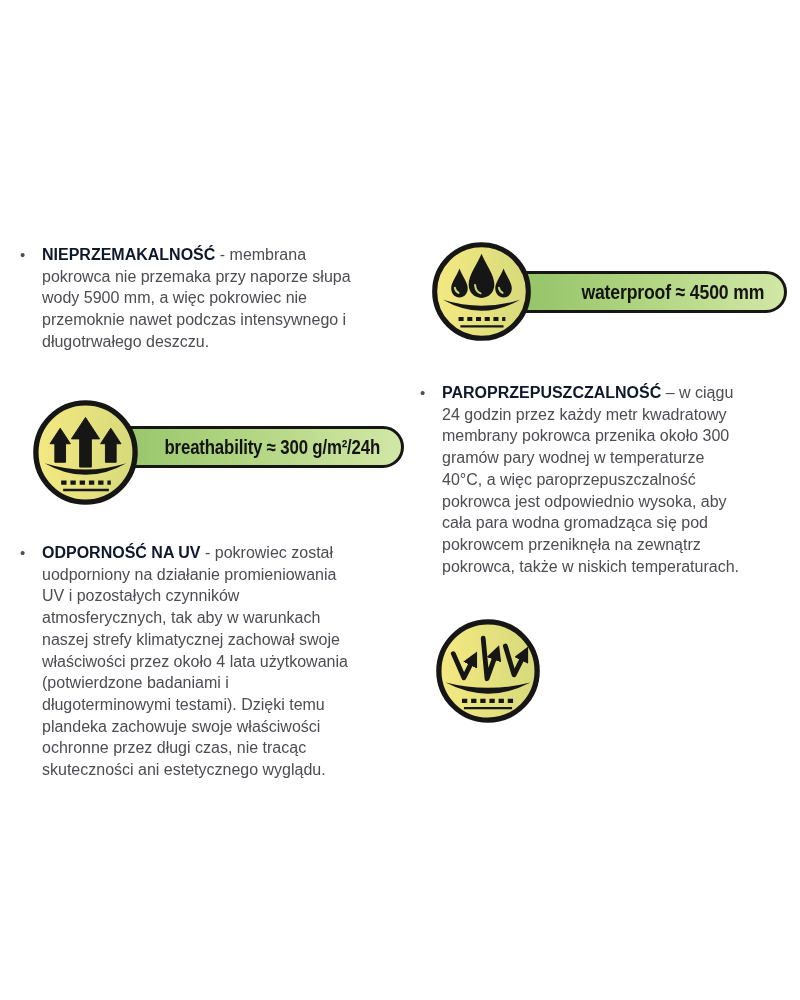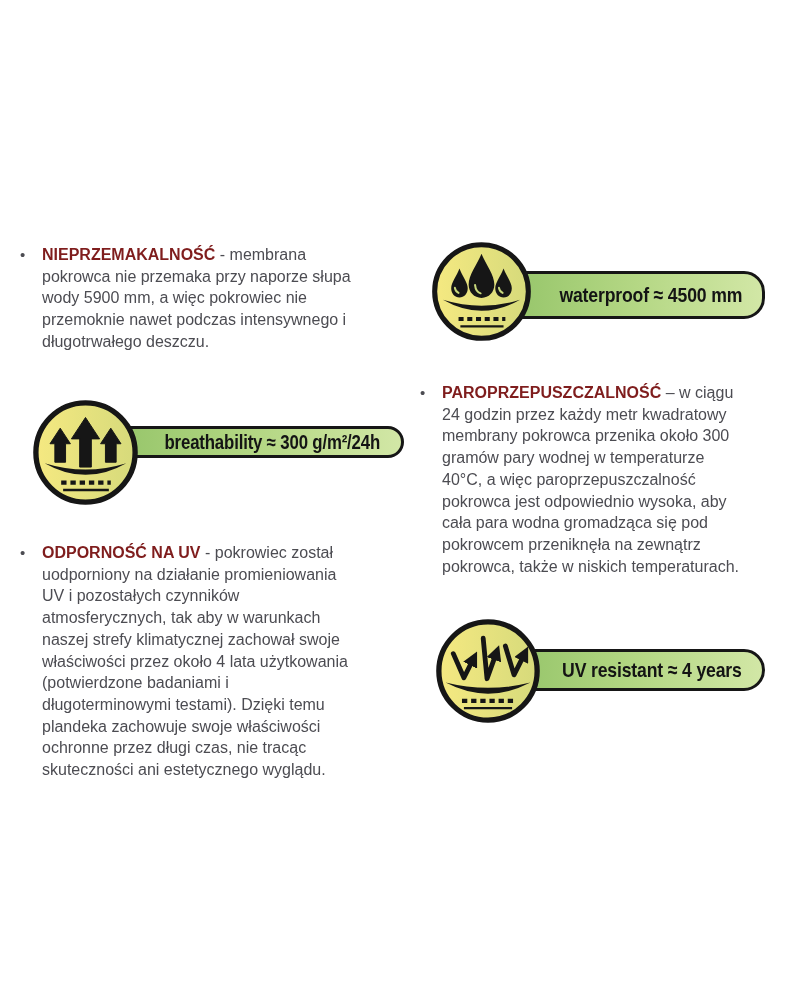--- a/index.html
+++ b/index.html
@@ -14,21 +14,21 @@
     position:absolute;
     color:#4c4c52;
     font-size:16px;
     line-height:21.7px;
   }
   .feature .dot{
     position:absolute;left:2px;top:0;
     font-size:15px;color:#4c4c52;
   }
   .feature p{margin:0;padding-left:24px;}
-  .feature .ttl{font-weight:700;color:#7f1d1d;}
+  .feature .ttl{font-weight:700;color:#0f172a;}
   .badge-circle{position:absolute;z-index:2;}
   .pill{
     position:absolute;z-index:1;
     background:linear-gradient(90deg,#8fc164 0%,#b4d784 55%,#d2e7a6 100%);
     border:3px solid #161616;
     border-radius:12px 21px 21px 12px;
     box-sizing:border-box;
     display:flex;align-items:center;justify-content:center;
   }
   .pill-label{
@@ -37,24 +37,24 @@
     transform:scaleX(0.84);
     transform-origin:50% 50%;
     letter-spacing:-0.2px;
   }
   
   #feat-1{left:18px;top:244px;width:339px;}
   #feat-2{left:418px;top:382px;width:321px;}
   #feat-3{left:18px;top:542px;width:339px;}
   
   #wp-circle{left:431px;top:241px;}
-  #wp-pill{left:478px;top:271px;width:287px;height:48px;padding-left:58px;}
+  #wp-pill{left:500px;top:271px;width:287px;height:42px;padding-left:58px;}
   #wp-pill .pill-label{font-size:21px;}
   #br-circle{left:32px;top:399px;}
-  #br-pill{left:80px;top:426px;width:324px;height:32px;padding-left:60px;}
+  #br-pill{left:80px;top:426px;width:324px;height:42px;padding-left:60px;}
   #br-pill .pill-label{font-size:20px;}
   #uv-circle{left:435px;top:618px;}
   #uv-pill{left:483px;top:649px;width:282px;height:42px;padding-left:56px;}
   #uv-pill .pill-label{font-size:21px;}
 </style>
 </head>
 <body>
 
 <div class="canvas">
 
@@ -113,23 +113,20 @@
   <div class="feature" id="feat-2">
     <span class="dot">•</span>
     <p><span class="ttl">PAROPRZEPUSZCZALNOŚĆ</span><span> – </span><span>w ciągu 24 godzin przez każdy metr kwadratowy membrany pokrowca przenika około 300 gramów pary wodnej w temperaturze 40°C, a więc paroprzepuszczalność pokrowca jest odpowiednio wysoka, aby cała para wodna gromadząca się pod pokrowcem przeniknęła na zewnątrz pokrowca, także w niskich temperaturach.</span></p>
   </div>
 
   <div class="feature" id="feat-3">
     <span class="dot">•</span>
     <p><span class="ttl">ODPORNOŚĆ NA UV</span><span> - </span><span>pokrowiec został uodporniony na działanie promieniowania UV i pozostałych czynników atmosferycznych, tak aby w warunkach naszej strefy klimatycznej zachował swoje właściwości przez około 4 lata użytkowania (potwierdzone badaniami i długoterminowymi testami). Dzięki temu plandeka zachowuje swoje właściwości ochronne przez długi czas, nie tracąc skuteczności ani estetycznego wyglądu.</span></p>
   </div>
 
-  <div class="pill" id="uv-pill">
-    <span class="pill-label">UV resistant ≈ 4 years</span>
-  </div>
   <svg class="badge-circle" id="uv-circle" width="106" height="106" viewBox="0 0 110 110">
     <defs>
       <linearGradient id="gy3" x1="0" y1="0" x2="1" y2="0">
         <stop offset="0" stop-color="#f5e981"></stop>
           <stop offset="1" stop-color="#d6da7b"></stop>
       </linearGradient>
       <marker id="ah3" viewBox="0 0 4 4" refX="1.4" refY="2" markerWidth="3.2" markerHeight="3.2" orient="auto">
         <path d="M0,0 L4,2 L0,4 Z" fill="#161616"></path>
       </marker>
     </defs>

